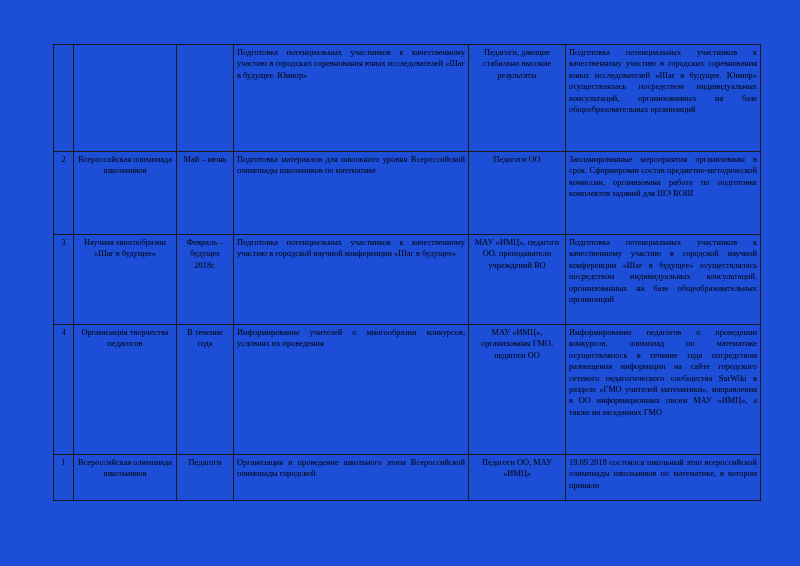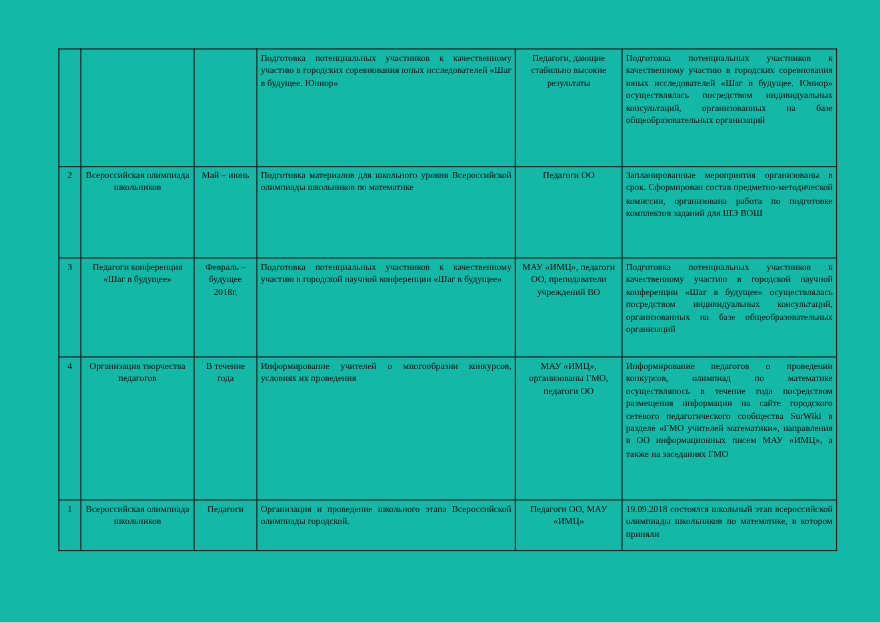--- a/index.html
+++ b/index.html
@@ -11,21 +11,21 @@
     width: 800px;
     height: 566px;
     overflow: hidden;
     font-family: "Liberation Serif", "DejaVu Serif", serif;
     color: #000000;
   }
   .page {
     position: relative;
     width: 800px;
     height: 566px;
-    background: #14b8a6;
+    background: #1d4ed8;
     box-sizing: border-box;
   }
   .sheet {
     position: absolute;
     left: 53px;
     top: 44px;
     width: 707px;
   }
   table.doc-table {
     border-collapse: collapse;
@@ -101,21 +101,21 @@
         <tr>
           <td class="num tall-b">2</td>
           <td class="ctr">Всероссийская олимпиада школьников</td>
           <td class="ctr">Май – июнь</td>
           <td class="just lastjust">Подготовка материалов для школьного уровня Всероссийской олимпиады школьников по математике</td>
           <td class="ctr">Педагоги ОО</td>
           <td class="just">Запланированные мероприятия организованы в срок. Сформирован состав предметно-методической комиссии, организована работа по подготовке комплектов заданий для ШЭ ВОШ</td>
         </tr>
         <tr>
           <td class="num tall-c">3</td>
-          <td class="ctr">Педагоги конференция «Шаг в будущее»</td>
+          <td class="ctr">Научная многообразии «Шаг в будущее»</td>
           <td class="ctr">Февраль – будущее 2018г.</td>
           <td class="just lastjust">Подготовка потенциальных участников к качественному участию в городской научной конференции «Шаг в будущее»</td>
           <td class="ctr">МАУ «ИМЦ», педагоги ОО, преподаватели учреждений ВО</td>
           <td class="just">Подготовка потенциальных участников к качественному участию в городской научной конференции «Шаг в будущее» осуществлялась посредством индивидуальных консультаций, организованных на базе общеобразовательных организаций</td>
         </tr>
         <tr>
           <td class="num tall-d">4</td>
           <td class="ctr">Организация творчества педагогов</td>
           <td class="ctr">В течение года</td>
           <td class="just lastjust">Информирование учителей о многообразии конкурсов, условиях их проведения</td>

